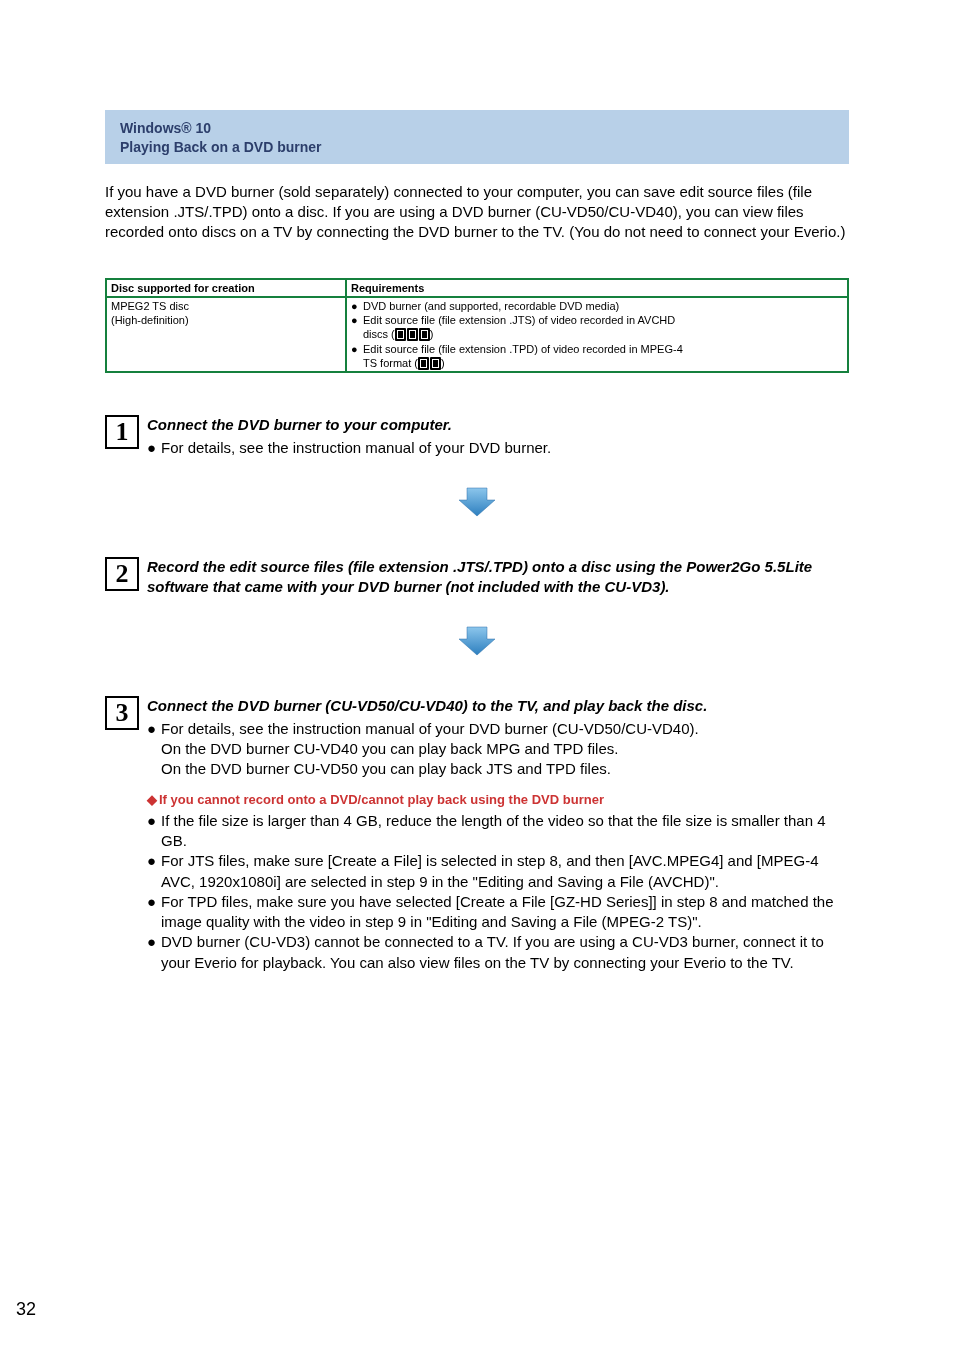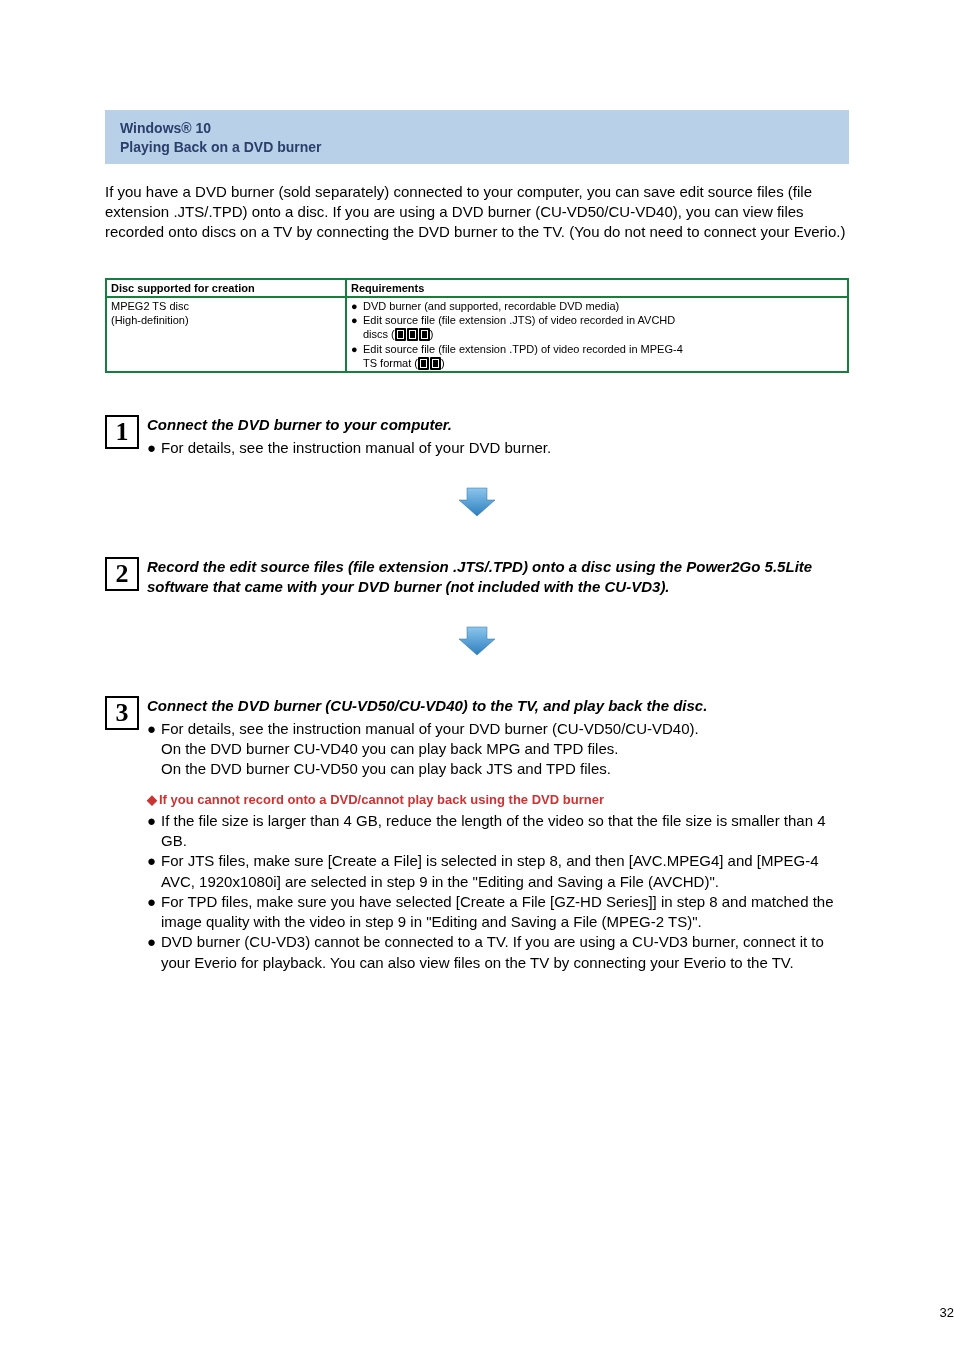--- a/index.html
+++ b/index.html
@@ -130,24 +130,24 @@
   .mini-icon span::after{
     content:"";
     position:absolute;
     left:2px; right:2px; top:2px; bottom:2px;
     border:1px solid #fff;
     box-sizing:border-box;
   }
   .page-number {
     position: absolute;
     bottom: 30px;
-    left: 8px;
+    left: 16px;
     right: 0;
-    text-align: right;
-    font-size: 13px;
+    text-align: left;
+    font-size: 18px;
   }
 </style>
 </head>
 <body>
 
 <div class="page">
 
   <div class="header-band">
     <div class="line1">Windows® 10</div>
     <div class="line1">Playing Back on a DVD burner</div>

